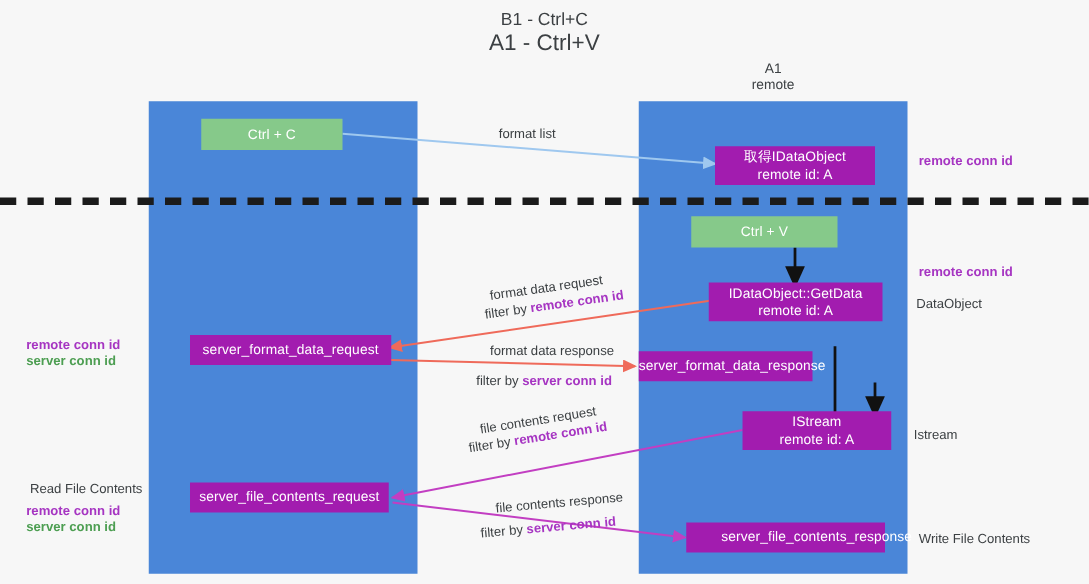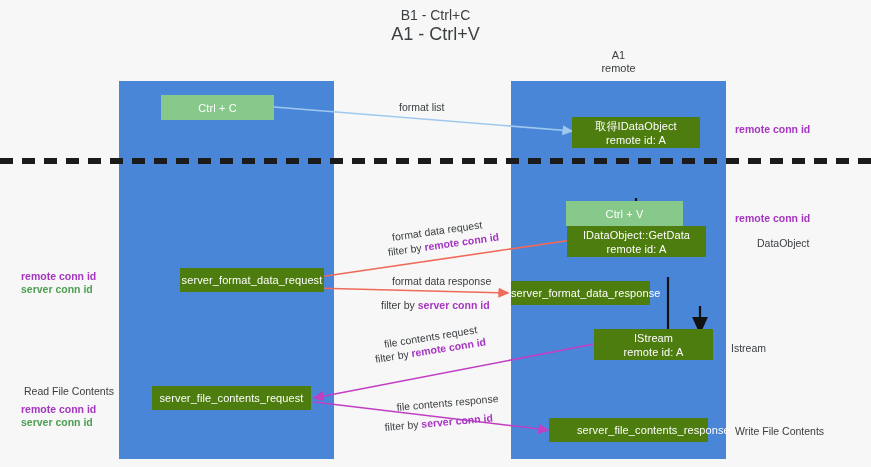--- a/index.html
+++ b/index.html
@@ -38,21 +38,21 @@
     display: flex;
     flex-direction: column;
     justify-content: center;
     color: #ffffff;
     font-size: 11px;
     line-height: 14px;
     text-align: center;
     letter-spacing: 0.1px;
   }
   .node.green { background: #86c98a; }
-  .node.orange { background: #4d7c0f; }
+  .node.orange { background: #a21caf; }
   .node .l2 { font-size: 11px; }
 
   
   .lbl {
     position: absolute;
     font-size: 10.5px;
     color: #3c4043;
     line-height: 14px;
     white-space: nowrap;
   }
@@ -118,30 +118,30 @@
 
   <div class="node green" style="left:161px; top:95px; width:113px; height:25px;">
     <div>Ctrl + C</div>
   </div>
 
   <div class="node orange" style="left:572px; top:117px; width:128px; height:31px;">
     <div>取得IDataObject</div>
     <div class="l2">remote id: A</div>
   </div>
 
-  <div class="node green" style="left:566px; top:173px; width:117px; height:25px;margin-top:28px;">
+  <div class="node green" style="left:553px; top:173px; width:117px; height:25px;">
     <div>Ctrl + V</div>
   </div>
 
   <div class="node orange" style="left:567px; top:226px; width:139px; height:31px;">
     <div>IDataObject::GetData</div>
     <div class="l2">remote id: A</div>
   </div>
 
-  <div class="node orange" style="left:152px; top:268px; width:144px; height:24px;margin-left:28px;">
+  <div class="node orange" style="left:152px; top:268px; width:161px; height:24px;">
     <div>server_format_data_request</div>
   </div>
 
   <div class="node orange" style="left:511px; top:281px; width:139px; height:24px;">
     <div>server_format_data_response</div>
   </div>
 
   <div class="node orange" style="left:594px; top:329px; width:119px; height:31px;">
     <div>IStream</div>
     <div class="l2">remote id: A</div>
@@ -172,21 +172,21 @@
     <span>filter by </span><span class="purple">remote conn id</span>
   </div>
 
   <div class="lbl rot" style="left:396px; top:400px; transform: rotate(-5deg);">file contents response</div>
   <div class="lbl rot" style="left:384px; top:420px; transform: rotate(-5deg);">
     <span>filter by </span><span class="purple">server conn id</span>
   </div>
 
   <div class="lbl purple" style="left:735px; top:122px;">remote conn id</div>
   <div class="lbl purple" style="left:735px; top:211px;">remote conn id</div>
-  <div class="lbl" style="left:733px; top:236px;margin-left:24px;">DataObject</div>
+  <div class="lbl" style="left:733px; top:236px;">DataObject</div>
   <div class="lbl" style="left:731px; top:341px;">Istream</div>
   <div class="lbl" style="left:735px; top:424px;">Write File Contents</div>
 
   <div class="lbl purple" style="left:21px; top:269px;">remote conn id</div>
   <div class="lbl green-t" style="left:21px; top:282px;">server conn id</div>
 
   <div class="lbl" style="left:24px; top:384px;">Read File Contents</div>
   <div class="lbl purple" style="left:21px; top:402px;">remote conn id</div>
   <div class="lbl green-t" style="left:21px; top:415px;">server conn id</div>
 

